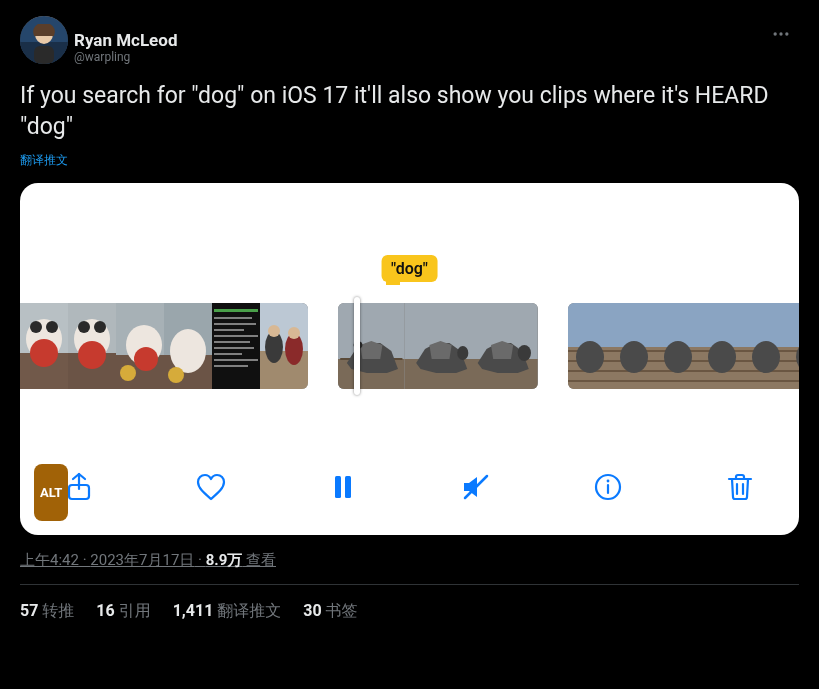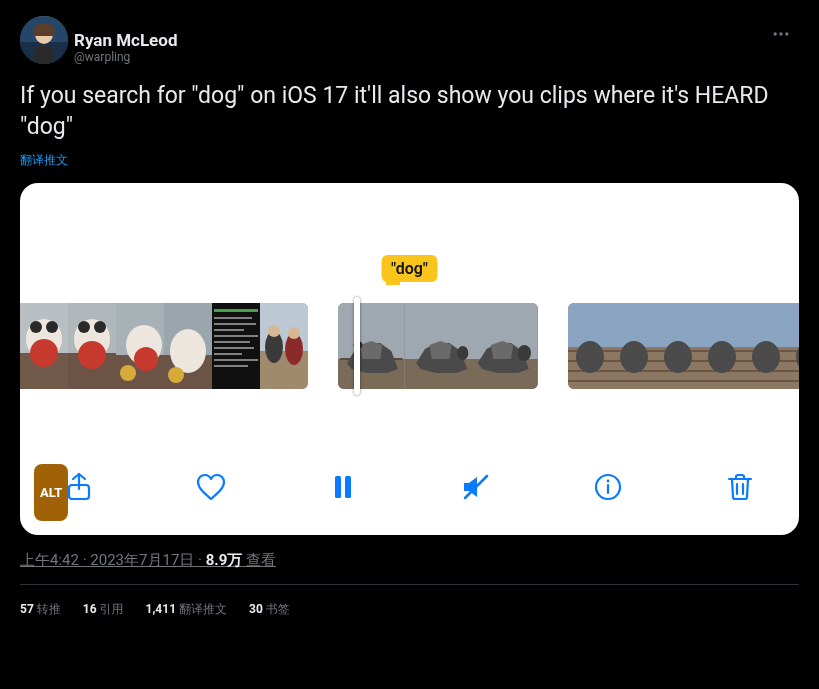--- a/index.html
+++ b/index.html
@@ -181,21 +181,21 @@
   .divider {
     margin-top: 14px;
     border: none;
     border-top: 1px solid #2f3336;
   }
 
   .stats {
     display: flex;
     gap: 22px;
     padding: 16px 0 0 0;
-    font-size: 12px;
+    font-size: 16px;
     color: #71767b;
   }
   .stats strong { color: #e7e9ea; font-weight: 700; }
 </style>
 </head>
 <body>
 
 <div class="tweet">
 
   <div class="header">

